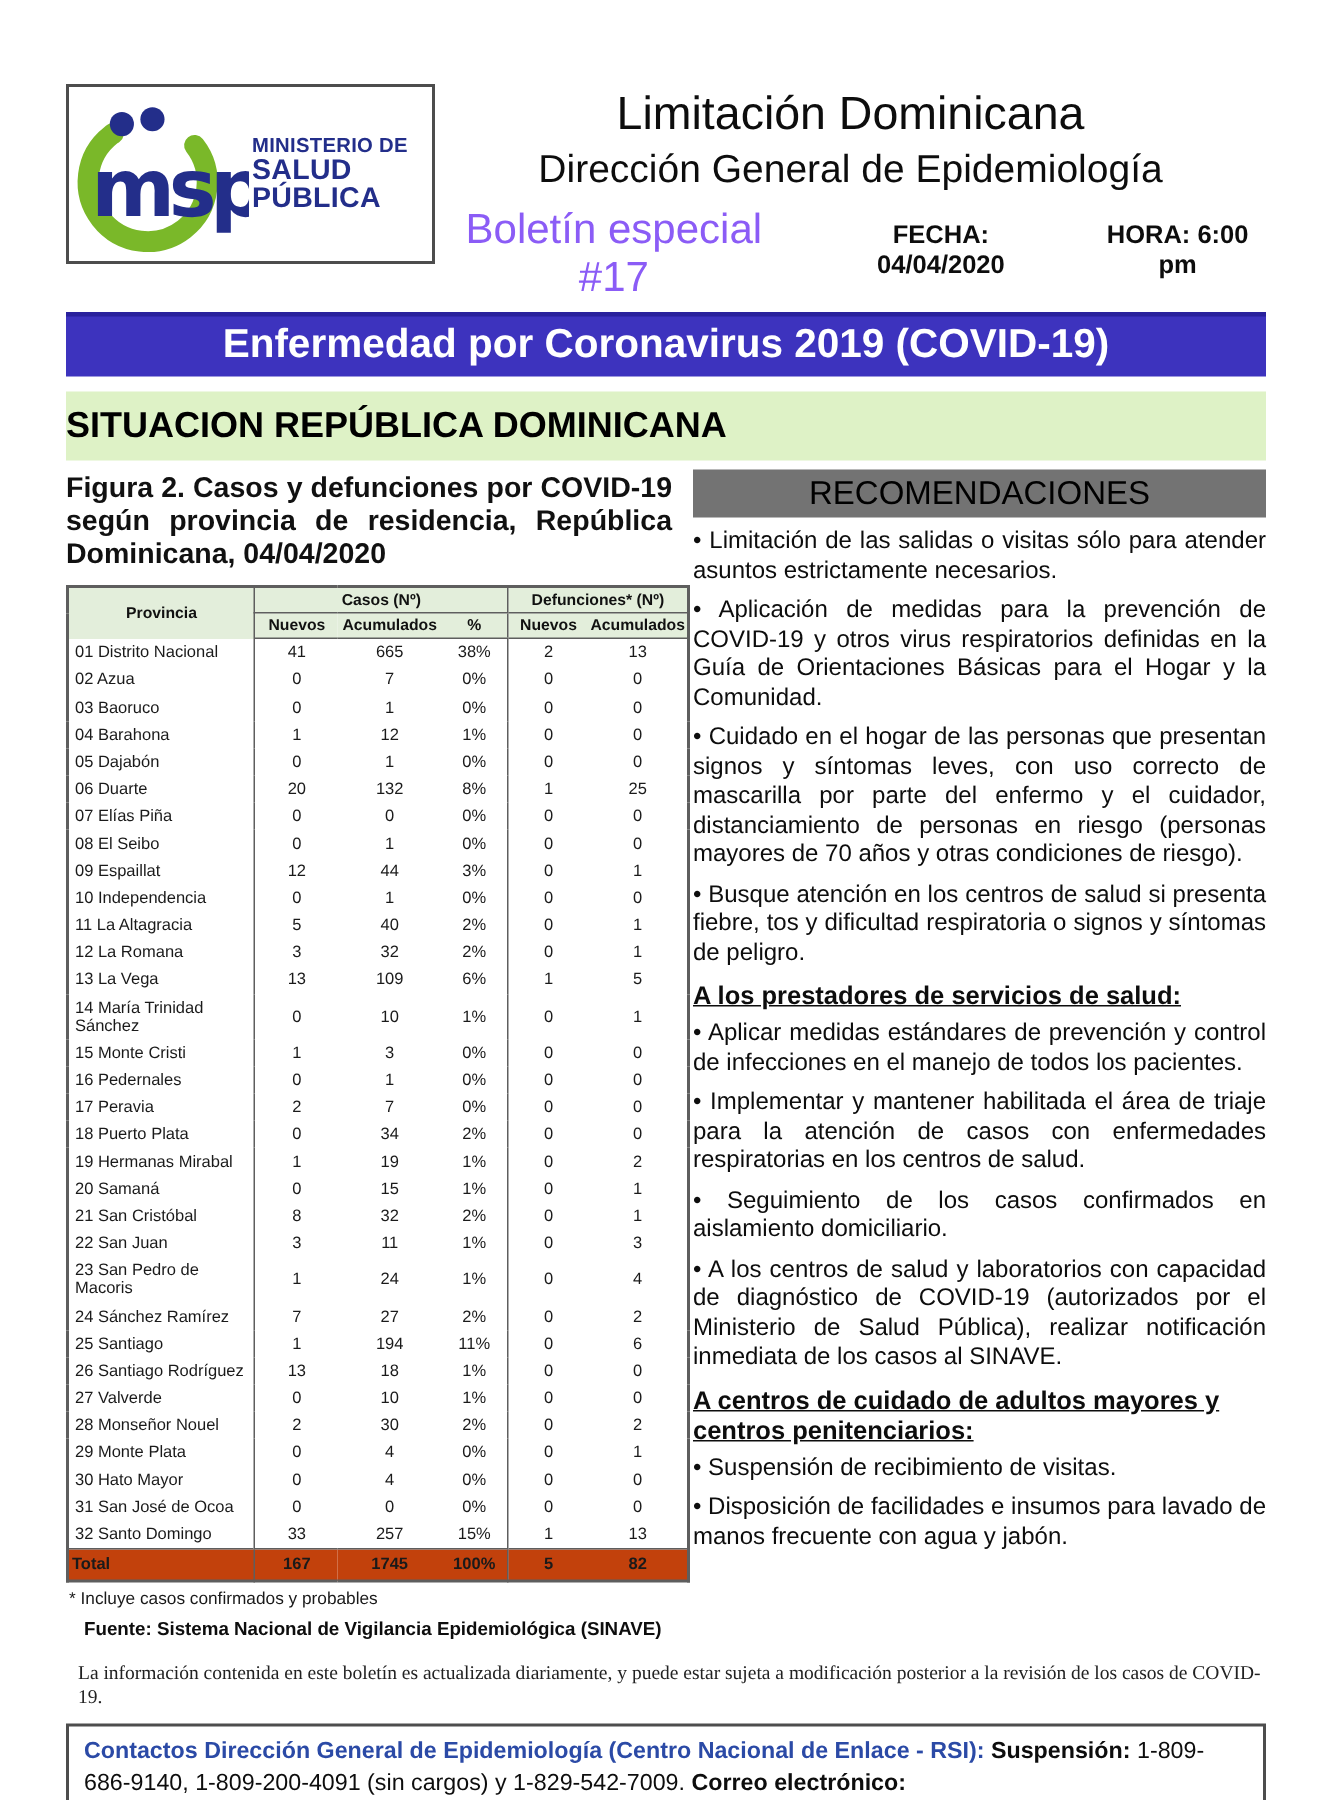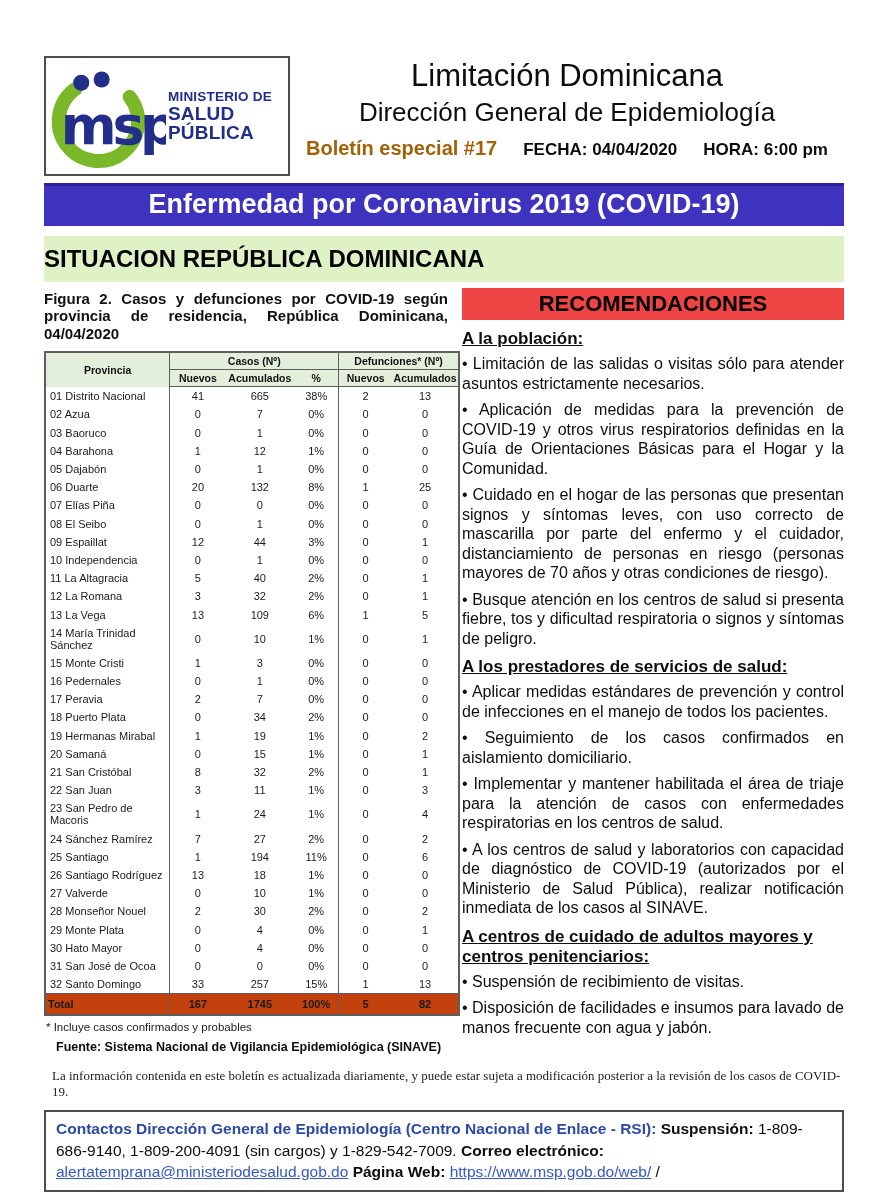--- a/index.html
+++ b/index.html
@@ -16,36 +16,36 @@
     display:flex;align-items:center;background:#fff;flex:0 0 auto;
   }
   .logo-mark{margin-left:2px;flex:0 0 auto;}
   .logo-text{color:#232e8a;line-height:1.02;margin-left:2px;}
   .logo-text .l1{font-size:13.5px;font-weight:bold;letter-spacing:.2px;}
   .logo-text .l2{font-size:19px;font-weight:bold;letter-spacing:.2px;}
   .header-right{flex:1;text-align:center;padding-top:2px;}
   .title1{font-size:31px;color:#0d0d0d;}
   .title2{font-size:26px;color:#0d0d0d;margin-top:3px;}
   .header-meta{display:flex;justify-content:center;align-items:baseline;gap:26px;margin-top:9px;}
-  .bulletin{color:#a16207;font-weight:bold;font-size:20px;}
+  .bulletin{color:#8b5cf6;font-weight:normal;font-size:28px;}
   .meta-bold{font-weight:bold;font-size:17px;color:#0d0d0d;}
   
   .banner-purple{
     margin-top:7px;background:#3d33be;border-top:3px solid #29219c;
     color:#fff;font-weight:bold;font-size:27px;text-align:center;padding:3px 0 6px;
   }
   .banner-green{
     margin-top:10px;background:#def2c6;color:#000;
     font-weight:bold;font-size:24px;padding:9px 0;
   }
   
   .columns{display:flex;margin-top:6px;gap:14px;align-items:flex-start;}
   .col-left{width:404px;flex:0 0 auto;}
   .col-right{flex:1;min-width:0;}
-  .fig-caption{font-weight:bold;font-size:15px;line-height:1.16;text-align:justify;margin:2px 0 9px 0;}
+  .fig-caption{font-weight:bold;font-size:19px;line-height:1.16;text-align:justify;margin:2px 0 9px 0;}
   
   table.prov-table{width:416px;border-collapse:collapse;border:2px solid #5e5e5e;font-size:11px;}
   .prov-table th{background:#e3eedb;font-weight:bold;font-size:10.5px;padding:2px 1px;}
   .prov-table .th-prov{border-right:1.5px solid #5e5e5e;width:120px;}
   .prov-table .th-group{border-bottom:1.5px solid #5e5e5e;}
   .prov-table .th-group.deaths{border-left:1.5px solid #5e5e5e;}
   .prov-table .subhead th{border-bottom:1.5px solid #5e5e5e;}
   .prov-table .subhead th.dsep{border-left:1.5px solid #5e5e5e;}
   .prov-table td{text-align:center;padding:3.1px 2px;color:#1a1a1a;}
   .prov-table td.prov{text-align:left;padding-left:4px;}
@@ -53,21 +53,21 @@
   .prov-table tbody td:nth-child(4){border-right:1.5px solid #5e5e5e;}
   .prov-table .total-row td{
     background:#c2410c;font-weight:bold;border-top:1.5px solid #5e5e5e;padding:4px 2px;
   }
   .prov-table .total-row td:nth-child(1){border-right:1.5px solid #5e5e5e;}
   .prov-table .total-row td:nth-child(4){border-right:1.5px solid #5e5e5e;}
   .footnote{font-size:11.5px;margin:5px 0 2px 2px;color:#1a1a1a;}
   .source{font-size:12.5px;font-weight:bold;margin:7px 0 0 12px;color:#0d0d0d;}
   
   .banner-rec{
-    background:#ef4444;color:#000;font-weight:bold;font-size:22px;
+    background:#737373;color:#000;font-weight:normal;font-size:22px;
     text-align:center;padding:3px 0;margin-bottom:6px;
   }
   .rec-heading{font-weight:bold;text-decoration:underline;font-size:17px;margin:9px 0 5px;color:#0d0d0d;}
   .rec-bullet{font-size:16px;line-height:1.22;text-align:justify;margin:0 0 7px;color:#0d0d0d;}
   
   .note{font-family:"Liberation Serif",serif;font-size:13px;color:#222;margin:14px 0 10px 8px;}
   .contact-box{
     border:2px solid #4d4d4d;padding:6px 10px 8px;font-size:15.5px;line-height:1.38;color:#0d0d0d;
   }
   .c-label{color:#2b4aa6;font-weight:bold;}
@@ -405,29 +405,28 @@
           </tfoot>
         </table>
 
         <p class="footnote">* Incluye casos confirmados y probables</p>
         <p class="source">Fuente: Sistema Nacional de Vigilancia Epidemiológica (SINAVE)</p>
       </div>
 
       <div class="col-right">
         <div class="banner-rec">RECOMENDACIONES</div>
         <div>
-            <div class="rec-heading">A la población:</div>
             <p class="rec-bullet">• Limitación de las salidas o visitas sólo para atender asuntos estrictamente necesarios.</p>
             <p class="rec-bullet">• Aplicación de medidas para la prevención de COVID-19 y otros virus respiratorios definidas en la Guía de Orientaciones Básicas para el Hogar y la Comunidad.</p>
             <p class="rec-bullet">• Cuidado en el hogar de las personas que presentan signos y síntomas leves, con uso correcto de mascarilla por parte del enfermo y el cuidador, distanciamiento de personas en riesgo (personas mayores de 70 años y otras condiciones de riesgo).</p>
             <p class="rec-bullet">• Busque atención en los centros de salud si presenta fiebre, tos y dificultad respiratoria o signos y síntomas de peligro.</p>
             <div class="rec-heading">A los prestadores de servicios de salud:</div>
             <p class="rec-bullet">• Aplicar medidas estándares de prevención y control de infecciones en el manejo de todos los pacientes.</p>
+            <p class="rec-bullet">• Implementar y mantener habilitada el área de triaje para la atención de casos con enfermedades respiratorias en los centros de salud.</p>
             <p class="rec-bullet">• Seguimiento de los casos confirmados en aislamiento domiciliario.</p>
-            <p class="rec-bullet">• Implementar y mantener habilitada el área de triaje para la atención de casos con enfermedades respiratorias en los centros de salud.</p>
             <p class="rec-bullet">• A los centros de salud y laboratorios con capacidad de diagnóstico de COVID-19 (autorizados por el Ministerio de Salud Pública), realizar notificación inmediata de los casos al SINAVE.</p>
             <div class="rec-heading">A centros de cuidado de adultos mayores y centros penitenciarios:</div>
             <p class="rec-bullet">• Suspensión de recibimiento de visitas.</p>
             <p class="rec-bullet">• Disposición de facilidades e insumos para lavado de manos frecuente con agua y jabón.</p>
           </div>
       </div>
     </div>
 
     <p class="note">La información contenida en este boletín es actualizada diariamente, y puede estar sujeta a modificación posterior a la revisión de los casos de COVID-19.</p>
 

